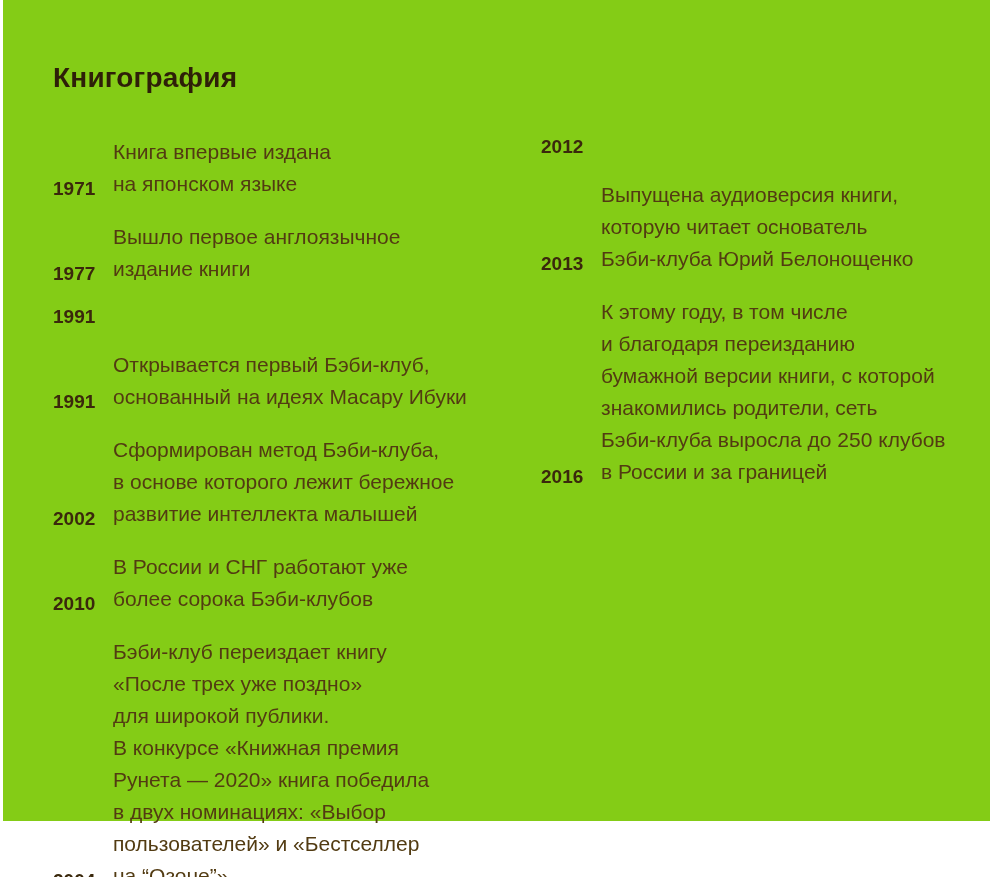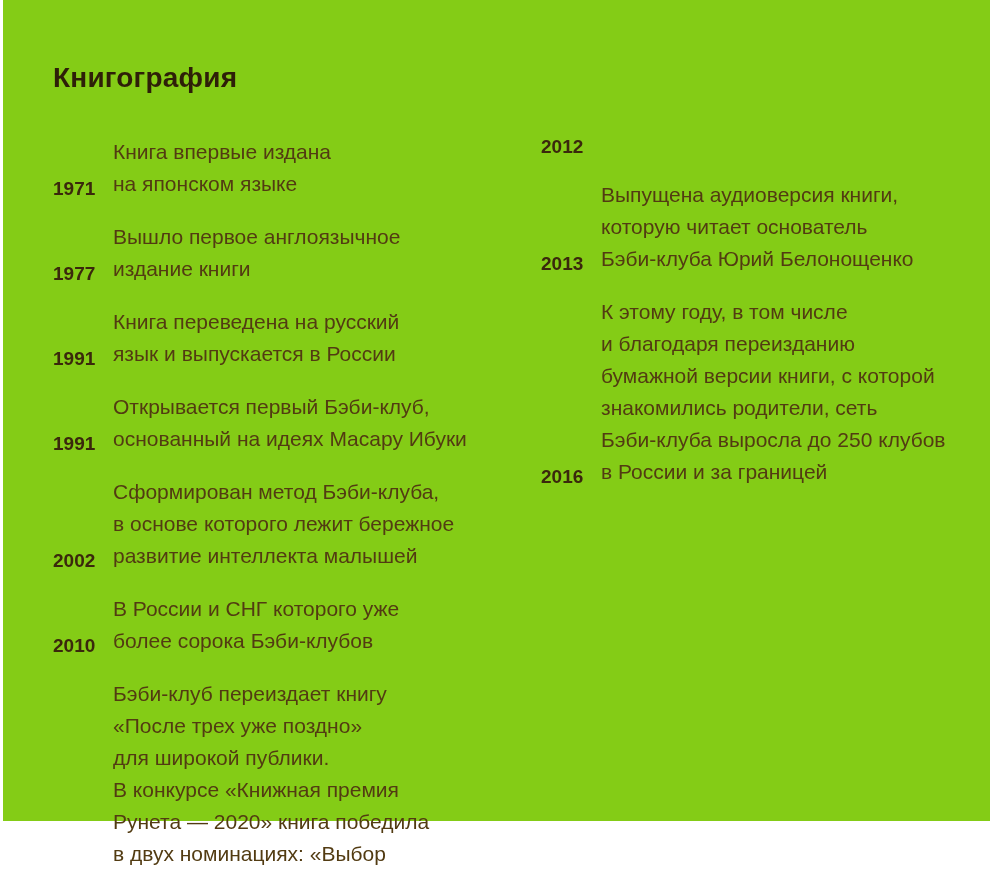--- a/index.html
+++ b/index.html
@@ -72,37 +72,35 @@
         <span class="text">Книга впервые издана
 на японском языке</span>
       </div>
       <div class="entry">
         <span class="year">1977</span>
         <span class="text">Вышло первое англоязычное
 издание книги</span>
       </div>
       <div class="entry">
         <span class="year">1991</span>
-        <span class="text">Книга переведена на русский
-язык и выпускается в России</span>
       </div>
       <div class="entry">
         <span class="year">1991</span>
         <span class="text">Открывается первый Бэби-клуб,
 основанный на идеях Масару Ибуки</span>
       </div>
       <div class="entry">
         <span class="year">2002</span>
         <span class="text">Сформирован метод Бэби-клуба,
 в основе которого лежит бережное
 развитие интеллекта малышей</span>
       </div>
       <div class="entry">
         <span class="year">2010</span>
-        <span class="text">В России и СНГ которого уже
+        <span class="text">В России и СНГ работают уже
 более сорока Бэби-клубов</span>
       </div>
       <div class="entry">
         <span class="year">2004</span>
         <span class="text">Бэби-клуб переиздает книгу
 «После трех уже поздно»
 для широкой публики.
 В конкурсе «Книжная премия
 Рунета — 2020» книга победила
 в двух номинациях: «Выбор

